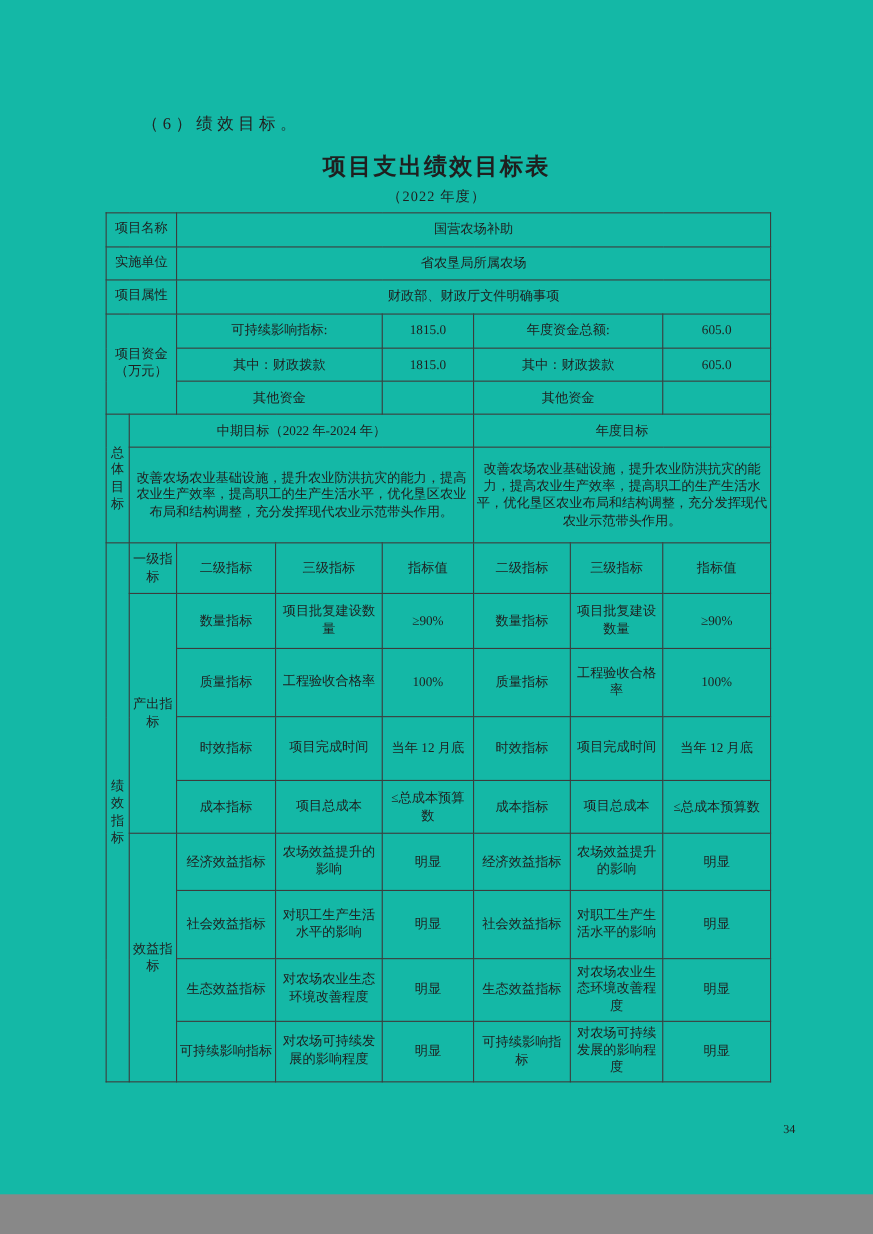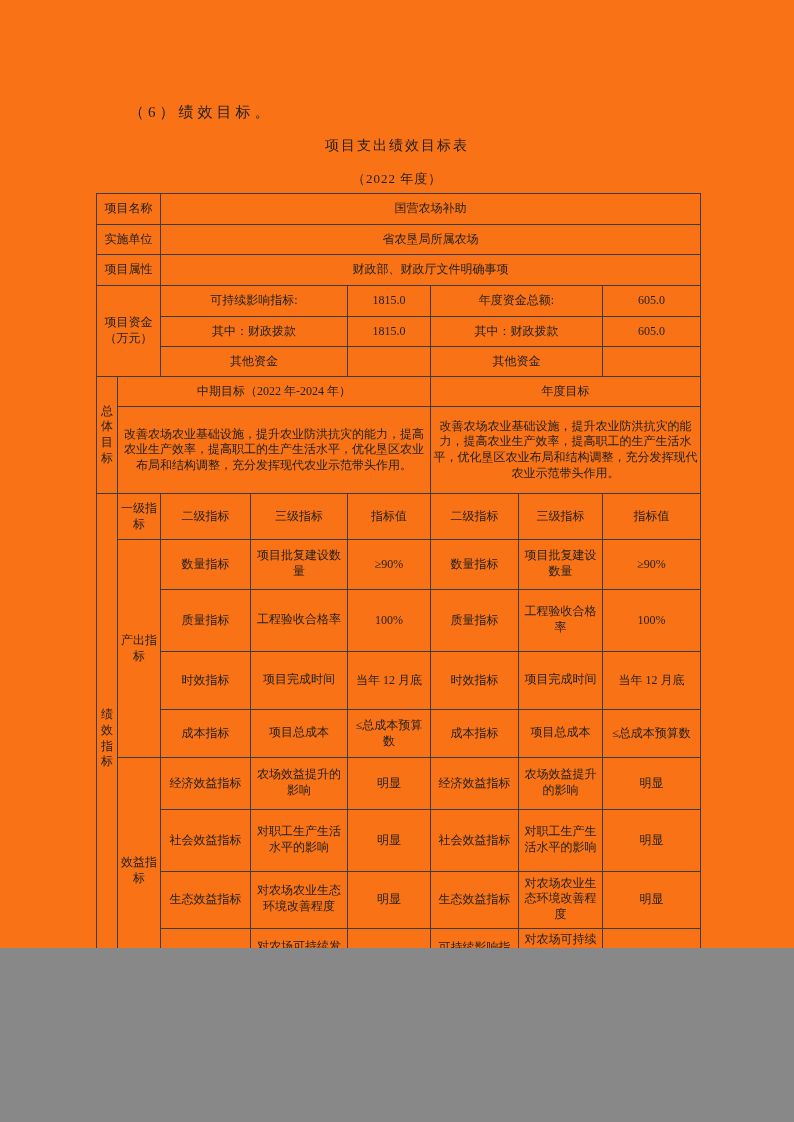--- a/index.html
+++ b/index.html
@@ -1,43 +1,43 @@
 <!DOCTYPE html>
 <html><head>
 <meta charset="utf-8">
 <style>
   html,body { margin:0; padding:0; background:#888; }
   .page {
-    position:relative; width:794px; height:948px; margin:0 auto;
-    background:#f97316; overflow:hidden;
+    position:relative; width:794px; height:1086px; margin:0 auto;
+    background:#14b8a6; overflow:hidden;
     font-family:"Liberation Serif","DejaVu Serif",serif;
     color:#1f1f1f;
   }
   .section-heading {
     position:absolute; left:129px; top:103px;
     font-size:15px; letter-spacing:4px; color:#222;
   }
   .doc-title {
     position:absolute; left:0; top:137px; width:100%;
-    text-align:center; font-size:14px; font-weight:normal; letter-spacing:2px;
+    text-align:center; font-size:21px; font-weight:bold; letter-spacing:2px;
   }
   .doc-subtitle {
     position:absolute; left:0; top:170px; width:100%;
     text-align:center; font-size:13px; letter-spacing:1px;
   }
   .tbl-wrap { position:absolute; left:96px; top:193px; }
   table.tbl { border-collapse:collapse; table-layout:fixed; width:604px; }
   .tbl td {
     border:1px solid #3c3c3c; font-size:12px; line-height:1.3;
     text-align:center; vertical-align:middle; padding:1px 2px;
     overflow:hidden;
   }
   .vert { word-break:break-all; line-height:24px; padding:0 4px; }
   .grp  { word-break:break-all; padding:0 8px; line-height:1.6;margin-left:17px; }
-  .lbl  { padding:0 6px; }
+  .lbl  { padding:0 6px;font-family:Liberation Mono, monospace; }
   .l3   { text-align:left; padding-left:3px; padding-right:2px;font-family:Liberation Mono, monospace; }
   .num  { text-align:right; padding-right:4px; }
   .lleft{ text-align:left; padding-left:4px; }
   .goal { text-align:justify; padding:2px 5px; line-height:1.65; }
   .goal-mid { text-align-last:center; }
   .page-number { position:absolute; left:712px; top:1021px; font-size:11px; }
 </style>
 </head>
 <body>
 

